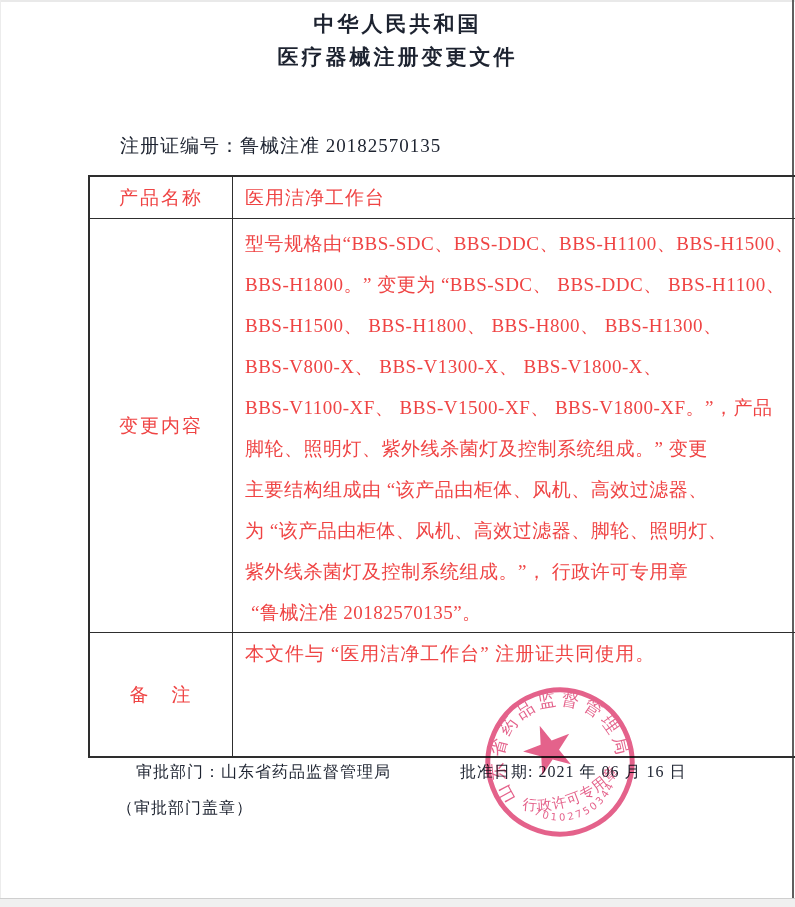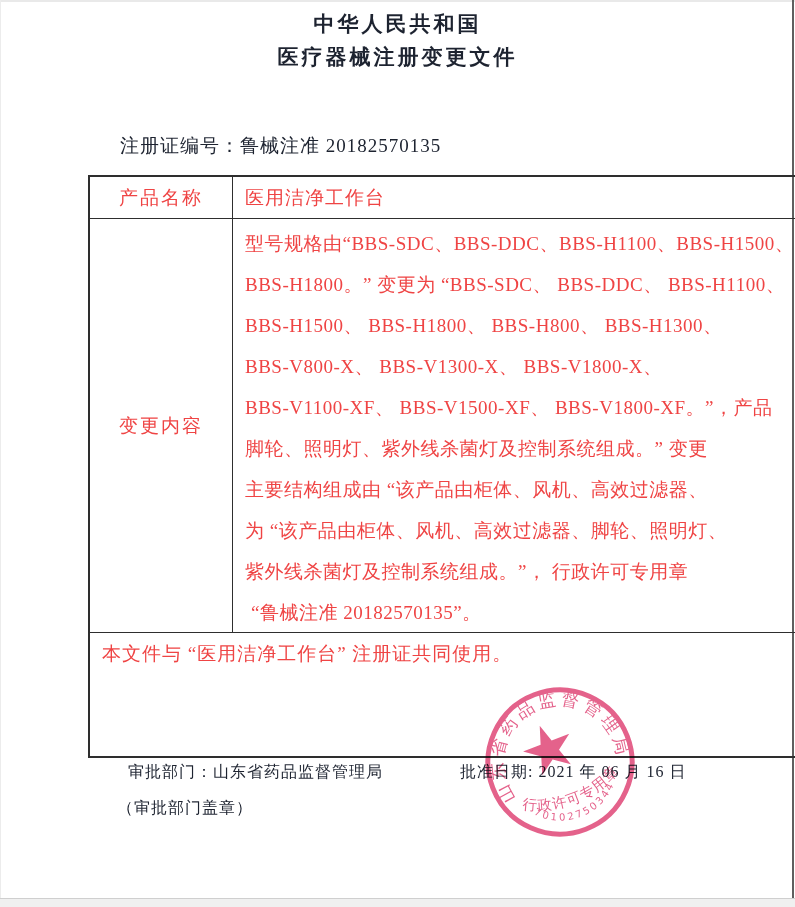--- a/index.html
+++ b/index.html
@@ -43,21 +43,21 @@
   .row-name{height:41px;}
   .row-name .t-value{display:flex;align-items:center;letter-spacing:1px;}
   .row-change{height:413px;}
   .row-change .t-value{padding-top:4px;}
   .change-line{height:41px;line-height:41px;white-space:nowrap;letter-spacing:0.5px;}
   .change-line.last{padding-left:6px;}
   .row-note{height:123px;}
   .row-note .t-value{padding-top:8px;letter-spacing:1px;}
 
   .footer-text{position:absolute;font-size:16px;color:#1d2330;letter-spacing:1px;}
-  .approval-dept{left:128px;top:762px;}
+  .approval-dept{left:136px;top:762px;}
   .seal-note{left:117px;top:798px;}
   .approval-date{left:424px;top:762px;margin-left:36px;}
 
   .seal{
     position:absolute;left:465px;top:667px;width:190px;height:190px;
     transform:rotate(-21deg);
     opacity:0.86;mix-blend-mode:multiply;pointer-events:none;
   }
 </style>
 </head>
@@ -87,20 +87,21 @@
       <div class="change-line">BBS-V800-X、 BBS-V1300-X、 BBS-V1800-X、</div>
       <div class="change-line">BBS-V1100-XF、 BBS-V1500-XF、 BBS-V1800-XF。”，产品</div>
       <div class="change-line">脚轮、照明灯、紫外线杀菌灯及控制系统组成。” 变更</div>
       <div class="change-line">主要结构组成由 “该产品由柜体、风机、高效过滤器、</div>
       <div class="change-line">为 “该产品由柜体、风机、高效过滤器、脚轮、照明灯、</div>
       <div class="change-line">紫外线杀菌灯及控制系统组成。”， 行政许可专用章</div>
       <div class="change-line last">“鲁械注准 20182570135”。</div>
     </div>
   </div>
   <div class="t-row row-note">
+    <div class="t-label">备　注</div>
     <div class="t-value">本文件与 “医用洁净工作台” 注册证共同使用。</div>
   </div>
 </div>
 
 <div class="footer-text approval-dept"><span>审批部门：</span><span>山东省药品监督管理局</span></div>
 
 <div class="footer-text seal-note">（审批部门盖章）</div>
 
 <div class="footer-text approval-date"><span>批准日期:</span>&nbsp;<span>2021 年 06 月 16 日</span></div>
 

